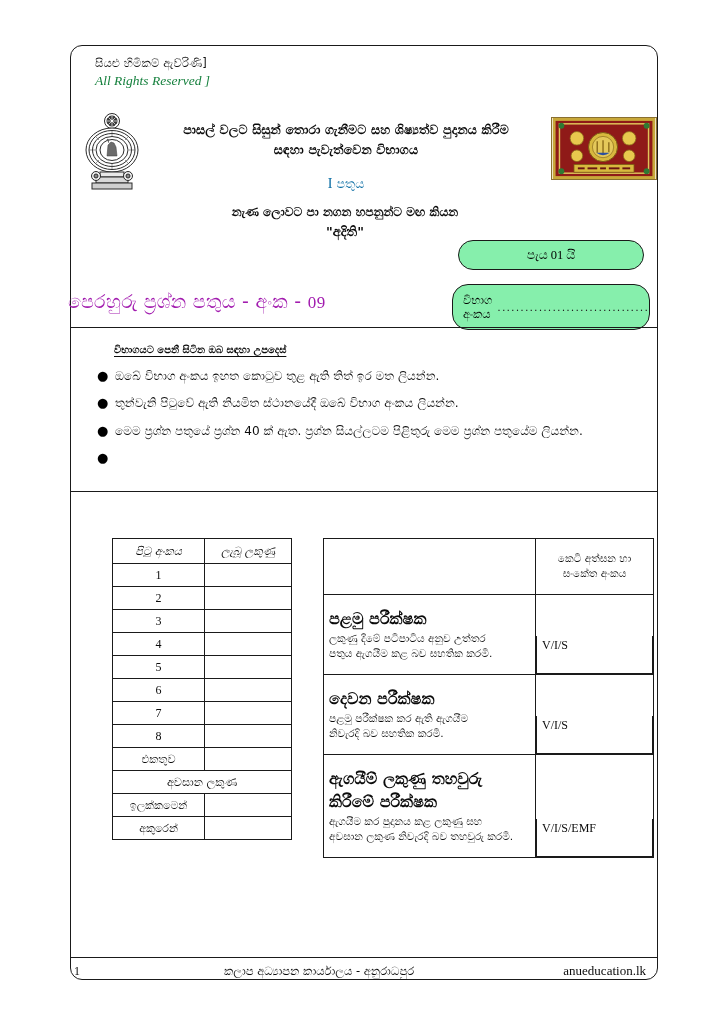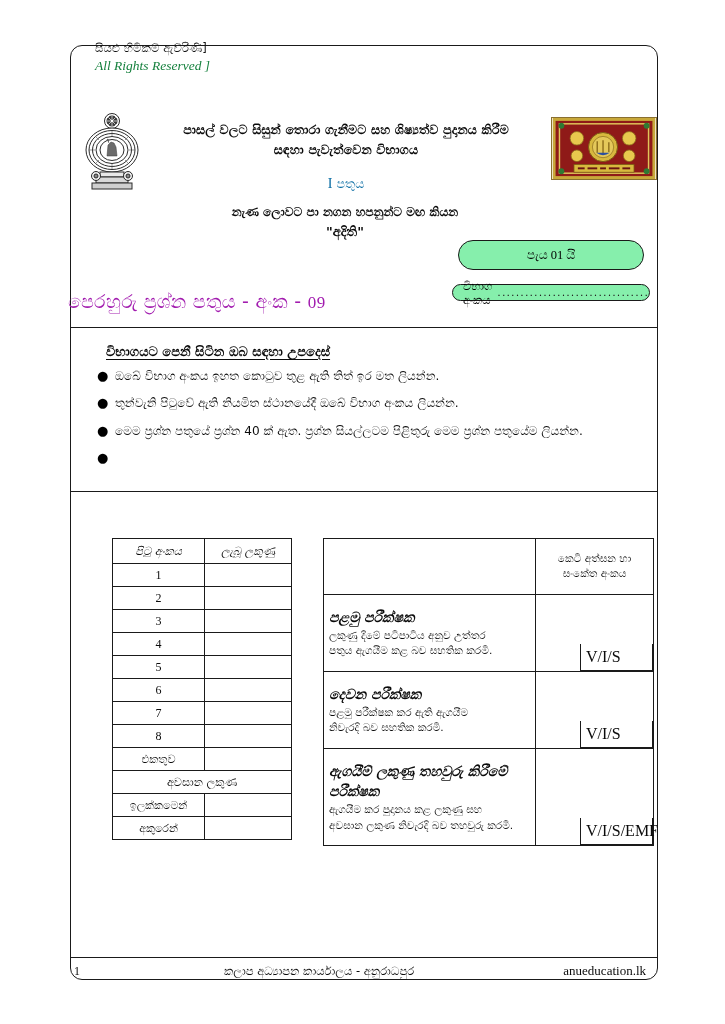--- a/index.html
+++ b/index.html
@@ -21,21 +21,21 @@
     width: 588px;
     height: 935px;
     border: 1.2px solid #1a1a1a;
     border-radius: 12px;
   }
 
   
   .rights-block {
     position: absolute;
     left: 95px;
-    top: 41px;
+    top: 56px;
     line-height: 1.35;
   }
   .rights-si {
     font-size: 11.5px;
     color: #111;
     letter-spacing: .2px;
   }
   .rights-en {
     font-family: "Liberation Serif", "DejaVu Serif", serif;
     font-style: italic;
@@ -129,21 +129,21 @@
     font-size: 12.5px;
   }
   .pill-duration .num {
     font-family: "Liberation Serif", "DejaVu Serif", serif;
     padding: 0 3px;
   }
   .pill-indexno {
     left: 452px;
     top: 284px;
     width: 198px;
-    height: 17px;
+    height: 46px;
     padding-left: 10px;
     font-size: 11.5px;
   }
   .dots {
     letter-spacing: 1.1px;
     color: #222;
     font-size: 11px;
     padding-left: 3px;
   }
 
@@ -169,23 +169,23 @@
     height: 0;
     border-top: 1.1px solid #1a1a1a;
   }
   .hr-1 { top: 327px; }
   .hr-2 { top: 491px; }
   .hr-3 { top: 957px; }
 
   
   .instr-title {
     position: absolute;
-    left: 106px;
+    left: 114px;
     top: 344px;
-    font-size: 13px;
+    font-size: 10px;
     font-weight: bold;
     color: #0b0b0b;
     text-decoration: underline;
     text-underline-offset: 2.5px;
   }
 
   .instr-list {
     position: absolute;
     left: 97px;
     top: 369px;
@@ -249,40 +249,38 @@
     vertical-align: top;
     padding: 12px 5px;
     font-size: 10.6px;
     color: #0b0b0b;
     line-height: 1.45;
   }
   .ex-left  { width: 212px; }
   .ex-right { width: 118px; vertical-align: bottom !important; }
   .ex-role {
     font-weight: bold;
-    font-size: 14px;
+    font-size: 16px;
     display: block;
     margin-bottom: 1px;
-    font-style: italic;
   }
   .ex-desc { display: block; }
   .ex-head {
     text-align: center;
     font-size: 10.8px;
     line-height: 1.45;
     vertical-align: middle !important;
     padding-top: 10px;
   }
   .code-cell {
     border: 1px solid #1a1a1a;
     border-top: none;
-    padding: 1px 5px 2px 5px;
-    font-family: "Liberation Serif", "DejaVu Serif", serif;
-    font-size: 16px;
-    margin-left: 44px;
+    padding: 1px 5px 18px 5px;
+    font-family: "Liberation Serif", "DejaVu Serif", serif;
+    font-size: 12px;
   }
   .sign-space {
     height: 30px;
   }
 
   
   .footer {
     position: absolute;
     left: 70px;
     top: 963px;

